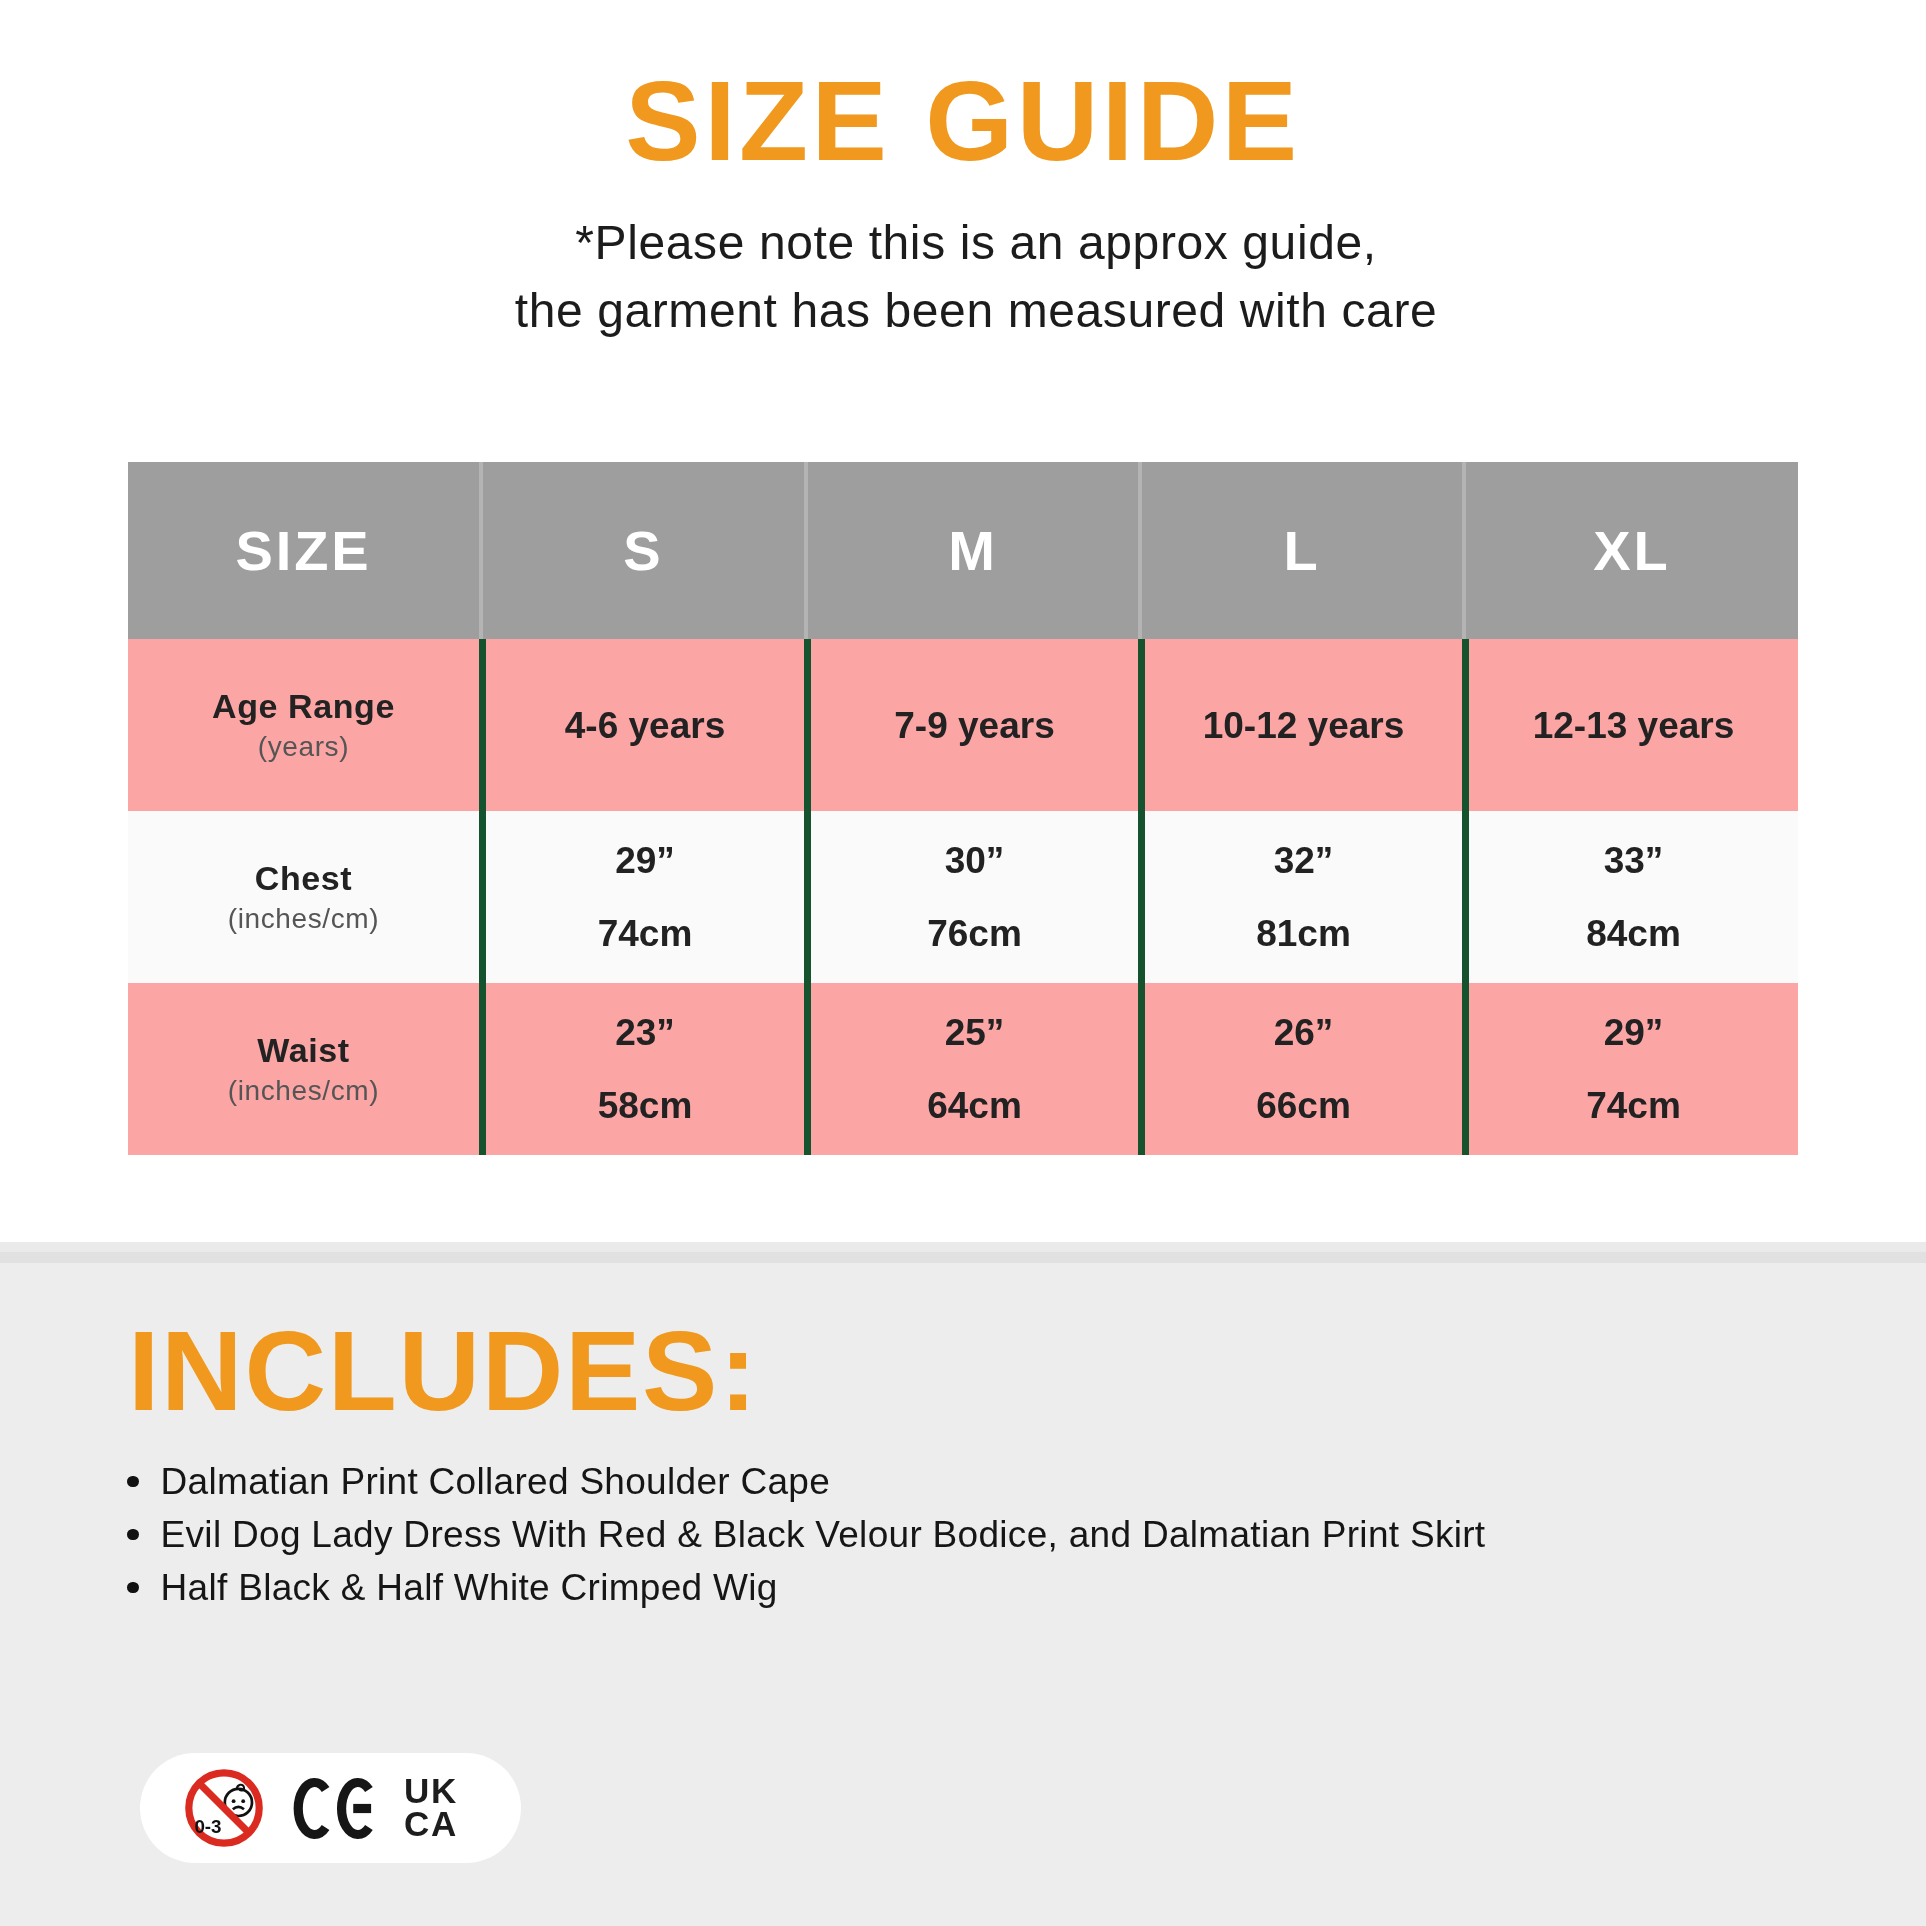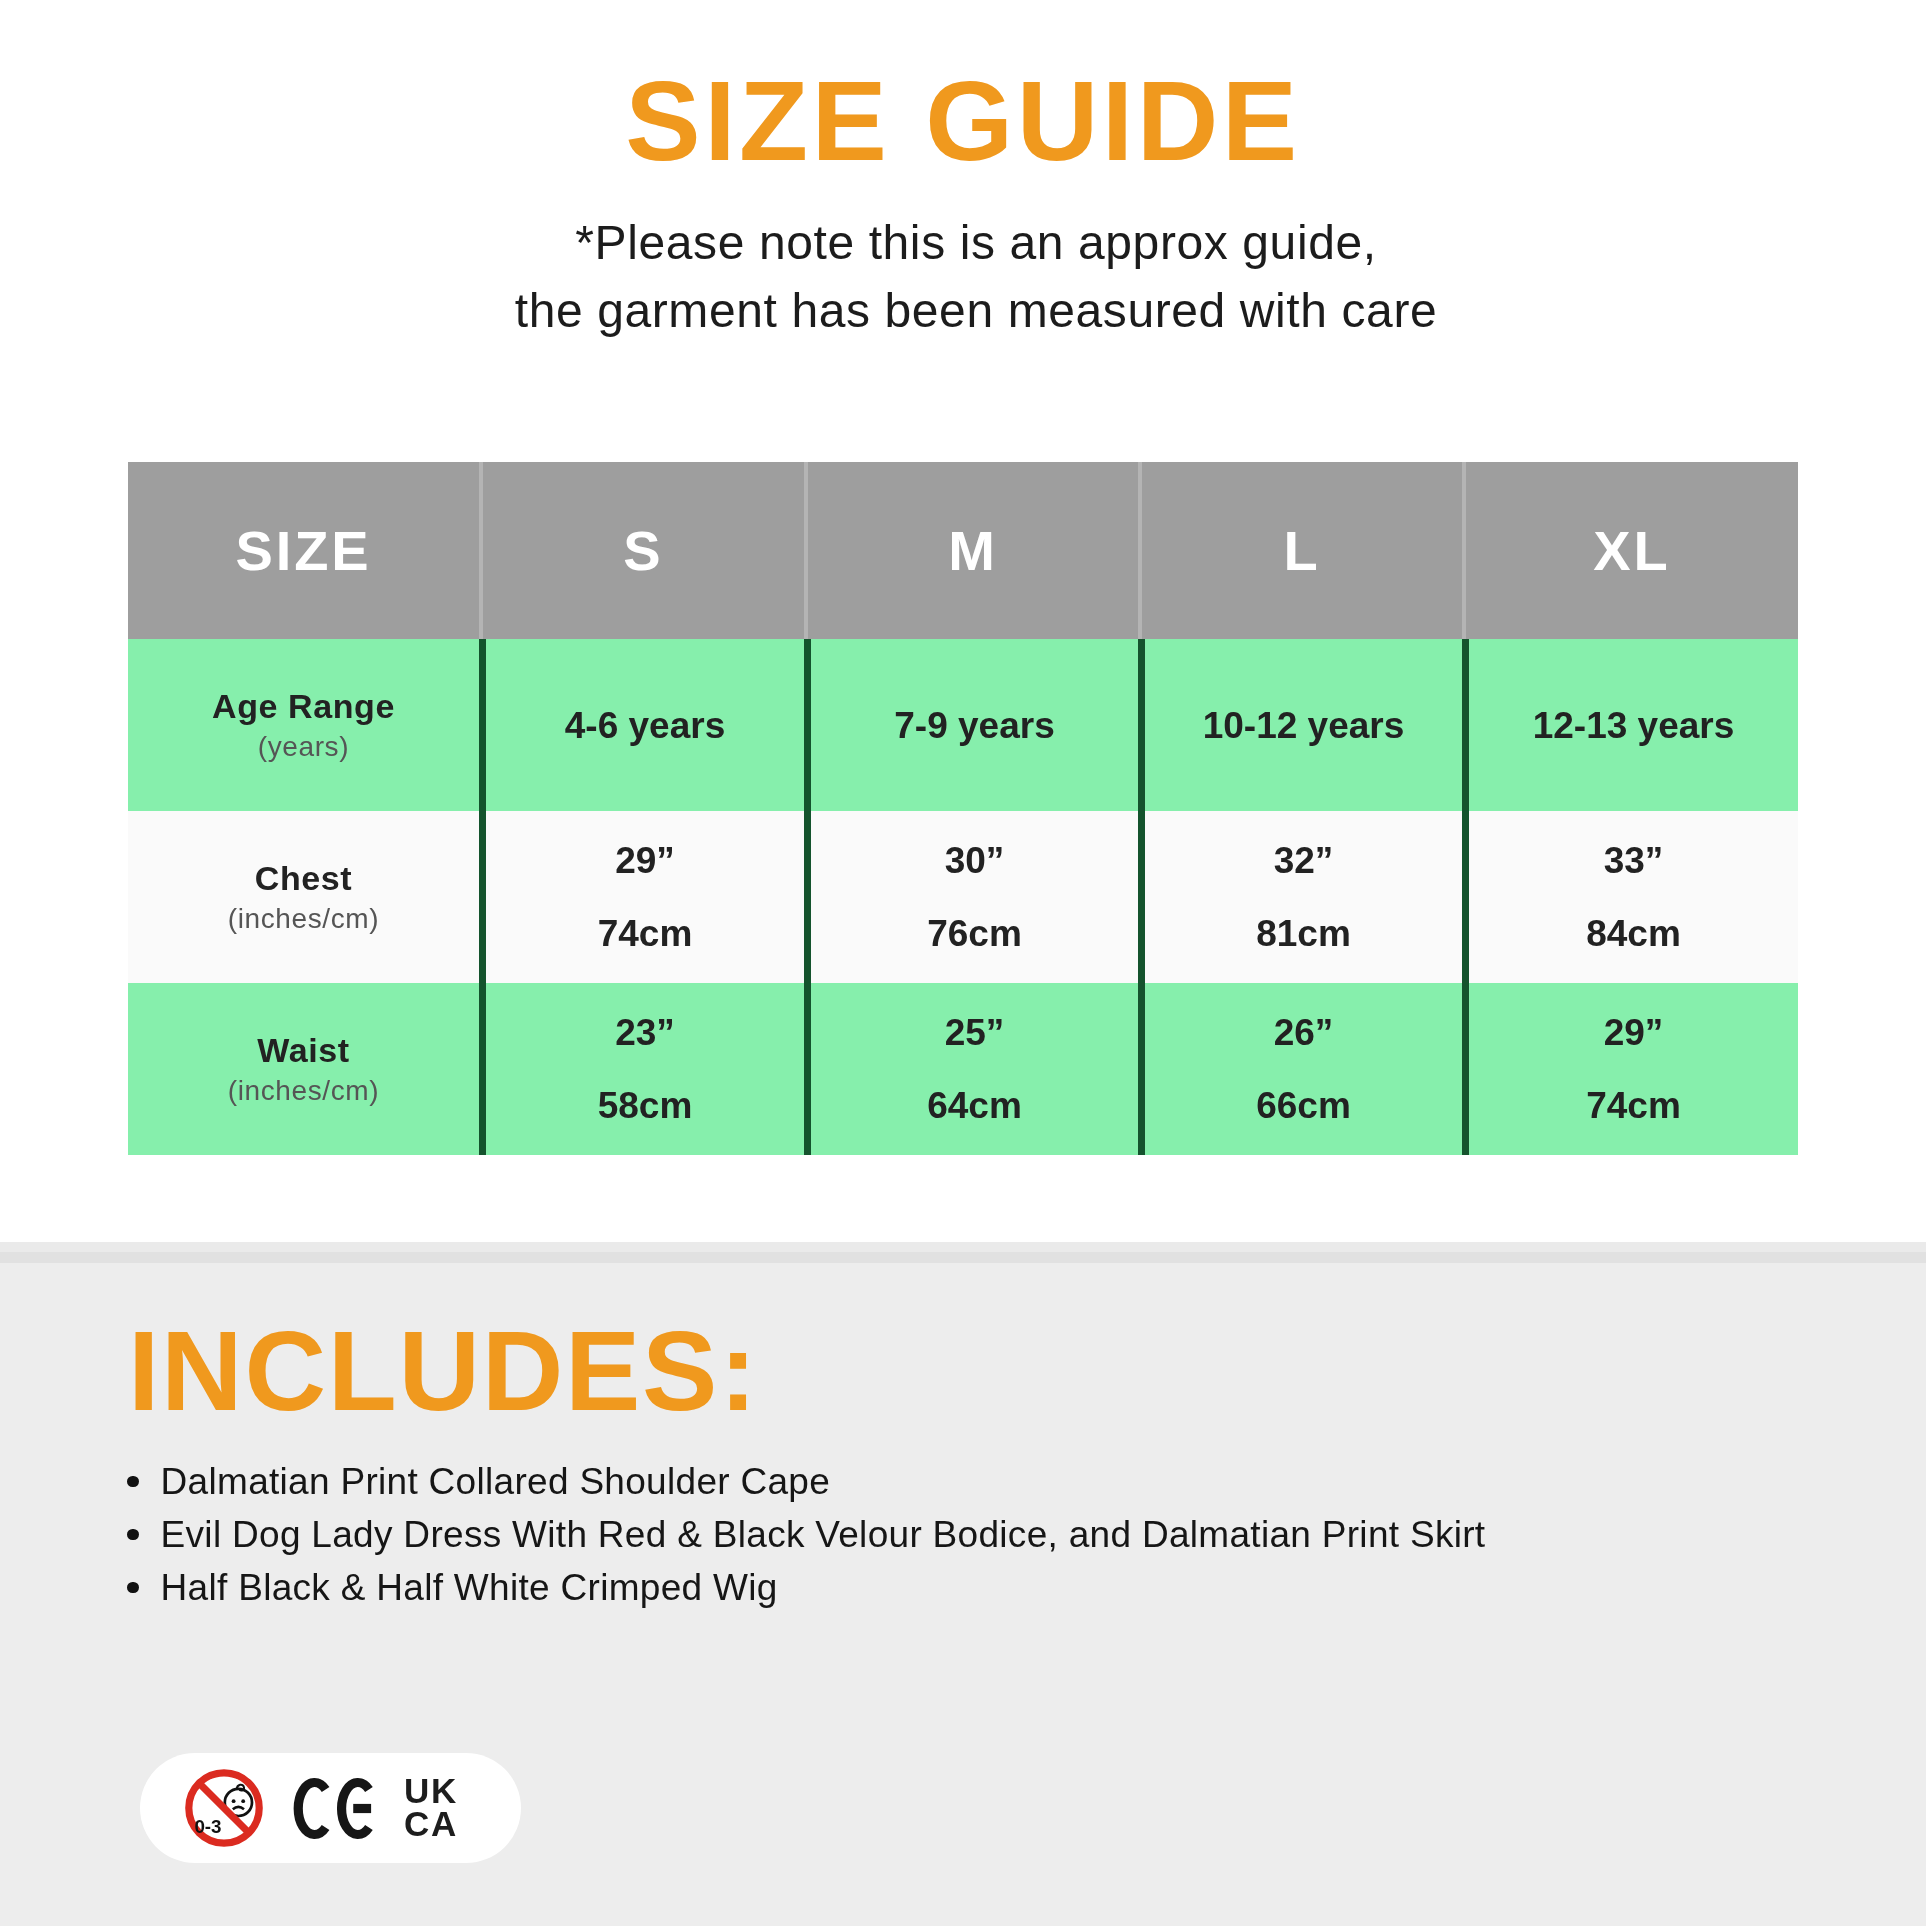--- a/index.html
+++ b/index.html
@@ -32,21 +32,21 @@
   }
   .cell {
     display:flex; flex-direction:column;
     align-items:center; justify-content:center; text-align:center;
   }
   .th {
     background:#9E9E9E; color:#ffffff;
     font-size:56px; font-weight:800; letter-spacing:2.9px;
   }
   .th.vline { border-left:4px solid #B4B4B4; }
-  .r-odd  { background:#86efac; }
+  .r-odd  { background:#fca5a5; }
   .r-even { background:#FAFAFA;text-align:right; }
   .body.vline { border-left:7px solid #14532d; }
   .row-label-main { font-size:34px; font-weight:700; color:#222222; letter-spacing:0.6px; }
   .row-label-sub  { font-size:28px; font-weight:400; color:#555555; margin-top:4.6px; letter-spacing:0.6px; }
   .val  { font-size:37px; font-weight:700; color:#222222; line-height:1; }
   .line2 { margin-top:36px; }
 
   
   .bottom {
     position:absolute; left:0; top:1242px; width:1926px; height:684px;

